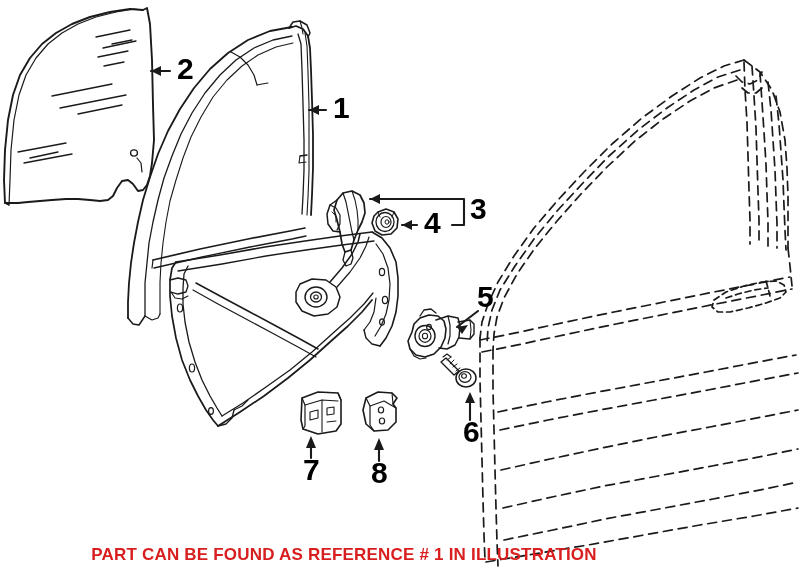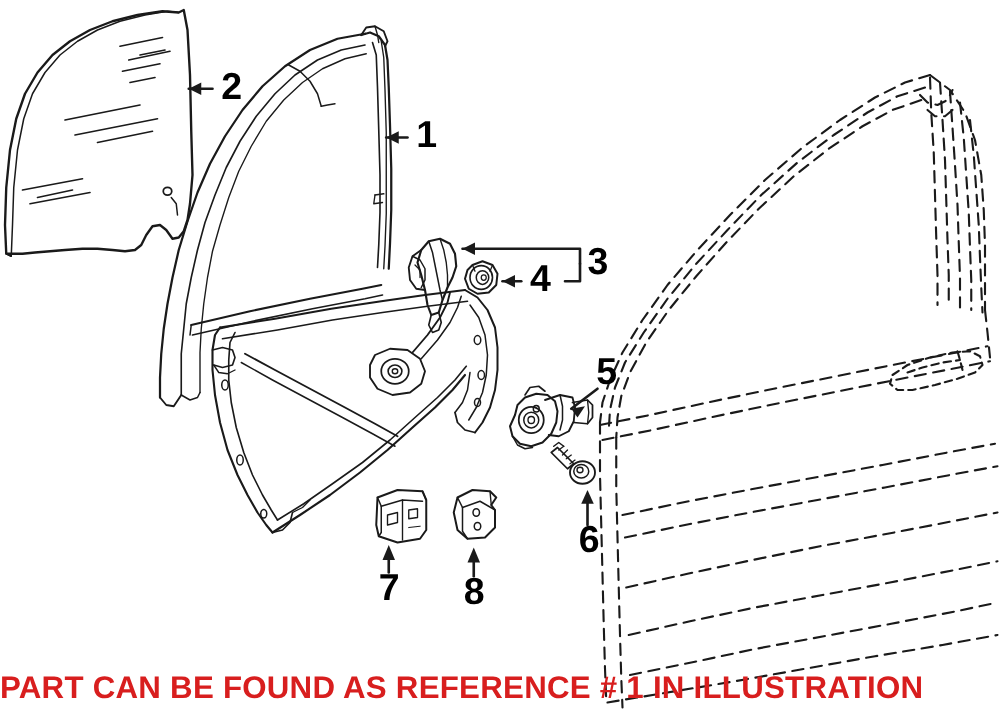--- a/index.html
+++ b/index.html
@@ -36,21 +36,21 @@
     dominant-baseline: middle;
   }
   .footer-note {
     position: absolute;
     left: 0;
     bottom: 8px;
     width: 688px;
     text-align: center;
     font-family: "Liberation Sans", sans-serif;
     font-weight: bold;
-    font-size: 25px;
+    font-size: 17px;
     letter-spacing: 0.2px;
     color: #D81E1E;
     white-space: nowrap;
     z-index: 5;
   }
 </style>
 </head>
 <body>
 
 <div id="stage">

